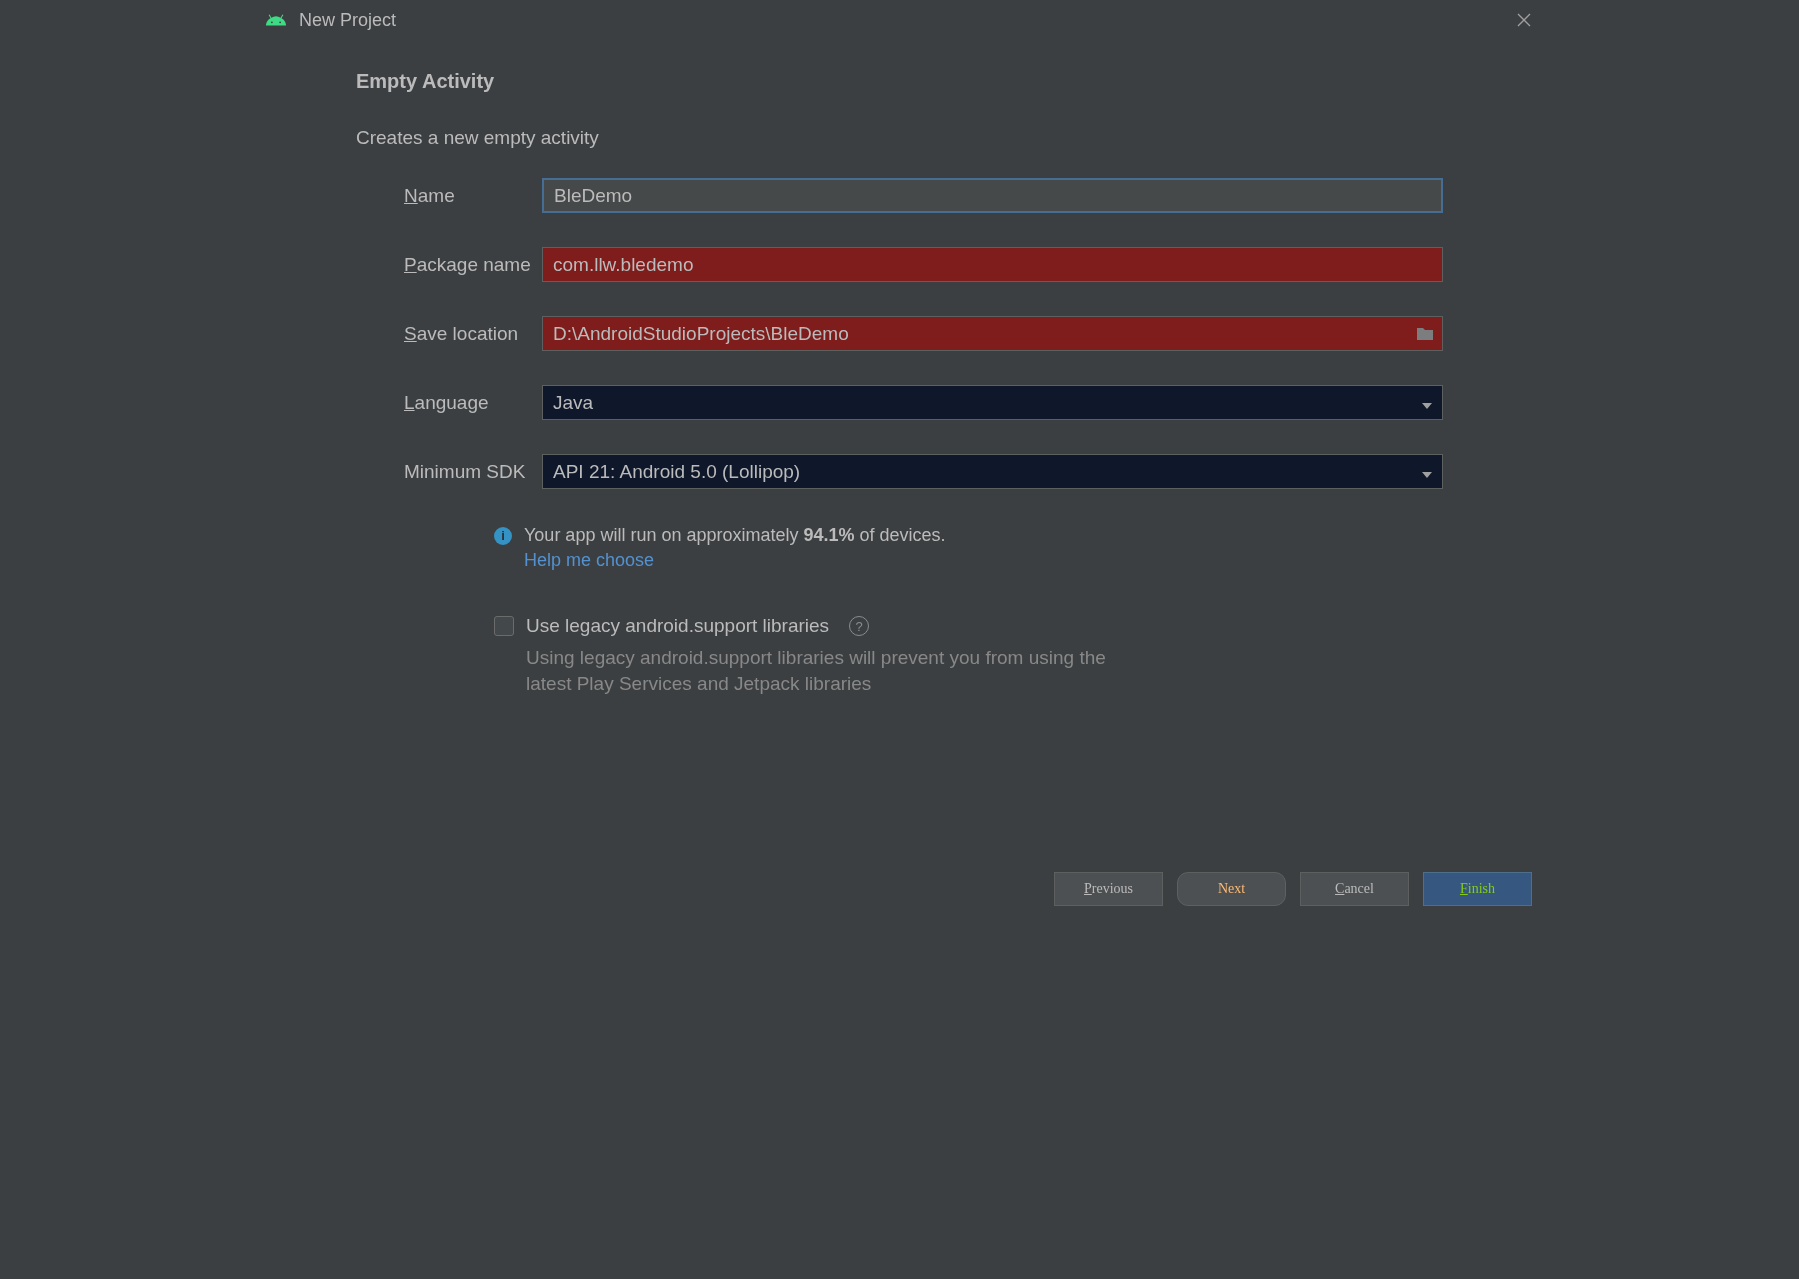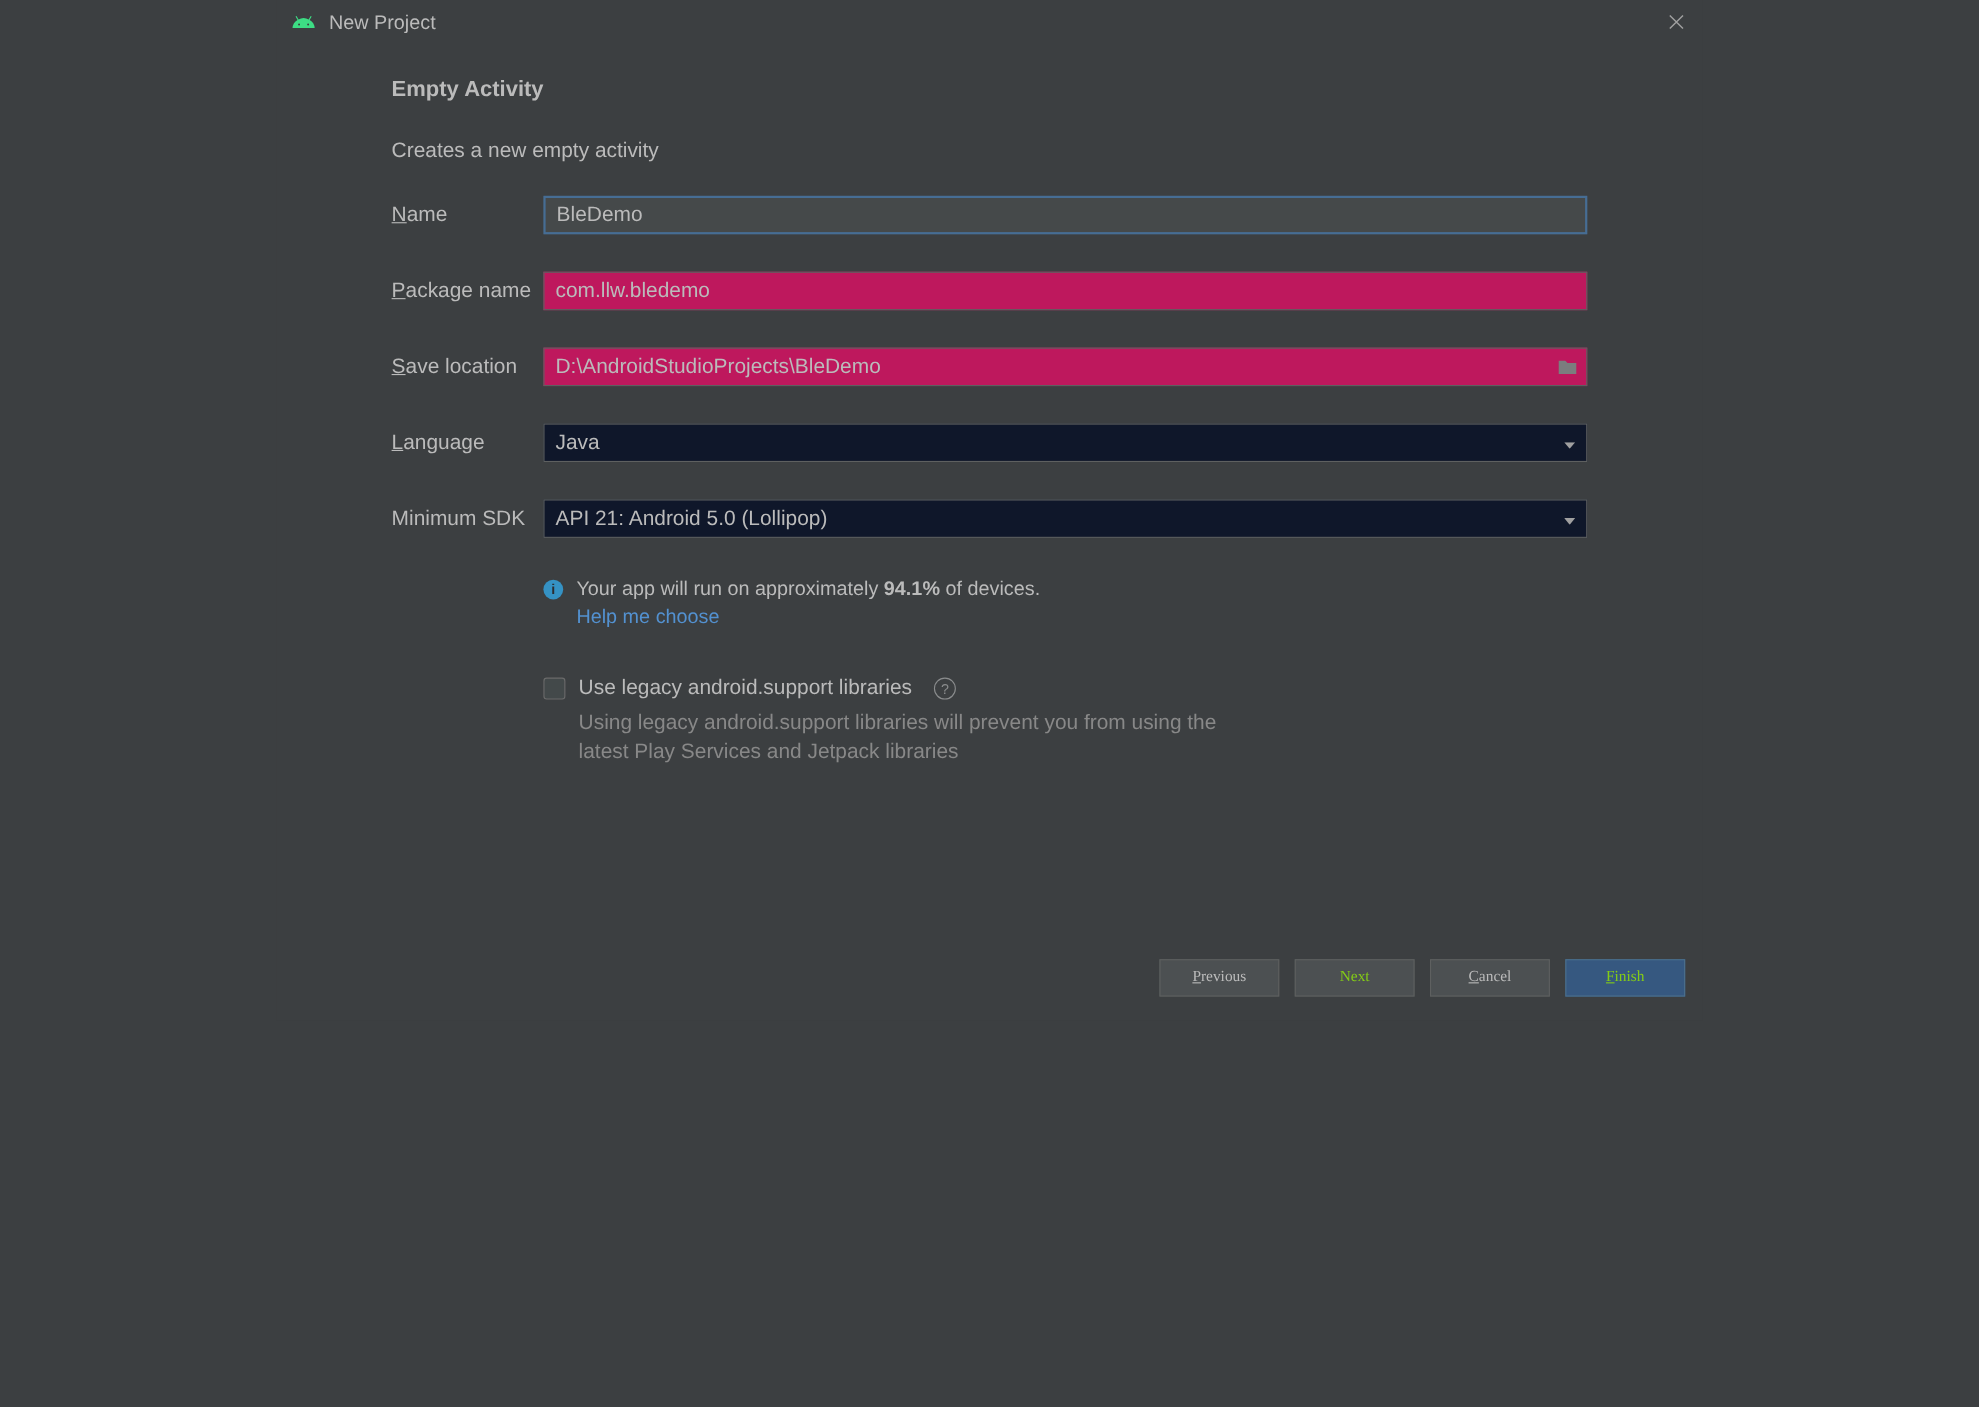--- a/index.html
+++ b/index.html
@@ -80,27 +80,28 @@
     }
     .form-row {
       display: flex;
       align-items: center;
     }
     .form-label {
       width: 138px;
       color: #bbbbbb;
       font-size: 19px;
       flex-shrink: 0;
+      margin-left: 48px;
     }
     .mnemonic {
       text-decoration: underline;
     }
     .form-input {
       flex: 1;
-      background: #be185d;
+      background: #7f1d1d;
       border: 1px solid #5e6060;
       color: #bbbbbb;
       font-size: 19px;
       padding: 5px 10px;
       height: 35px;
       font-family: inherit;
       outline: none;
     }
     .form-input.focused {
       border: 2px solid #466d94;
@@ -233,22 +234,23 @@
       color: #bbbbbb;
       font-size: 14px;
       padding: 6px 0;
       width: 109px;
       height: 34px;
       cursor: pointer;
       font-family: Liberation Serif, serif;
       text-align: center;
     }
     .btn.disabled {
-      color: #84cc16;
+      color: #fdba74;
       cursor: default;
+      border-radius: 11px;
     }
     .btn.primary {
       background: #365880;
       border: 1px solid #4c708c;
       color: #84cc16;
     }
   </style>
 </head>
 <body>
 

